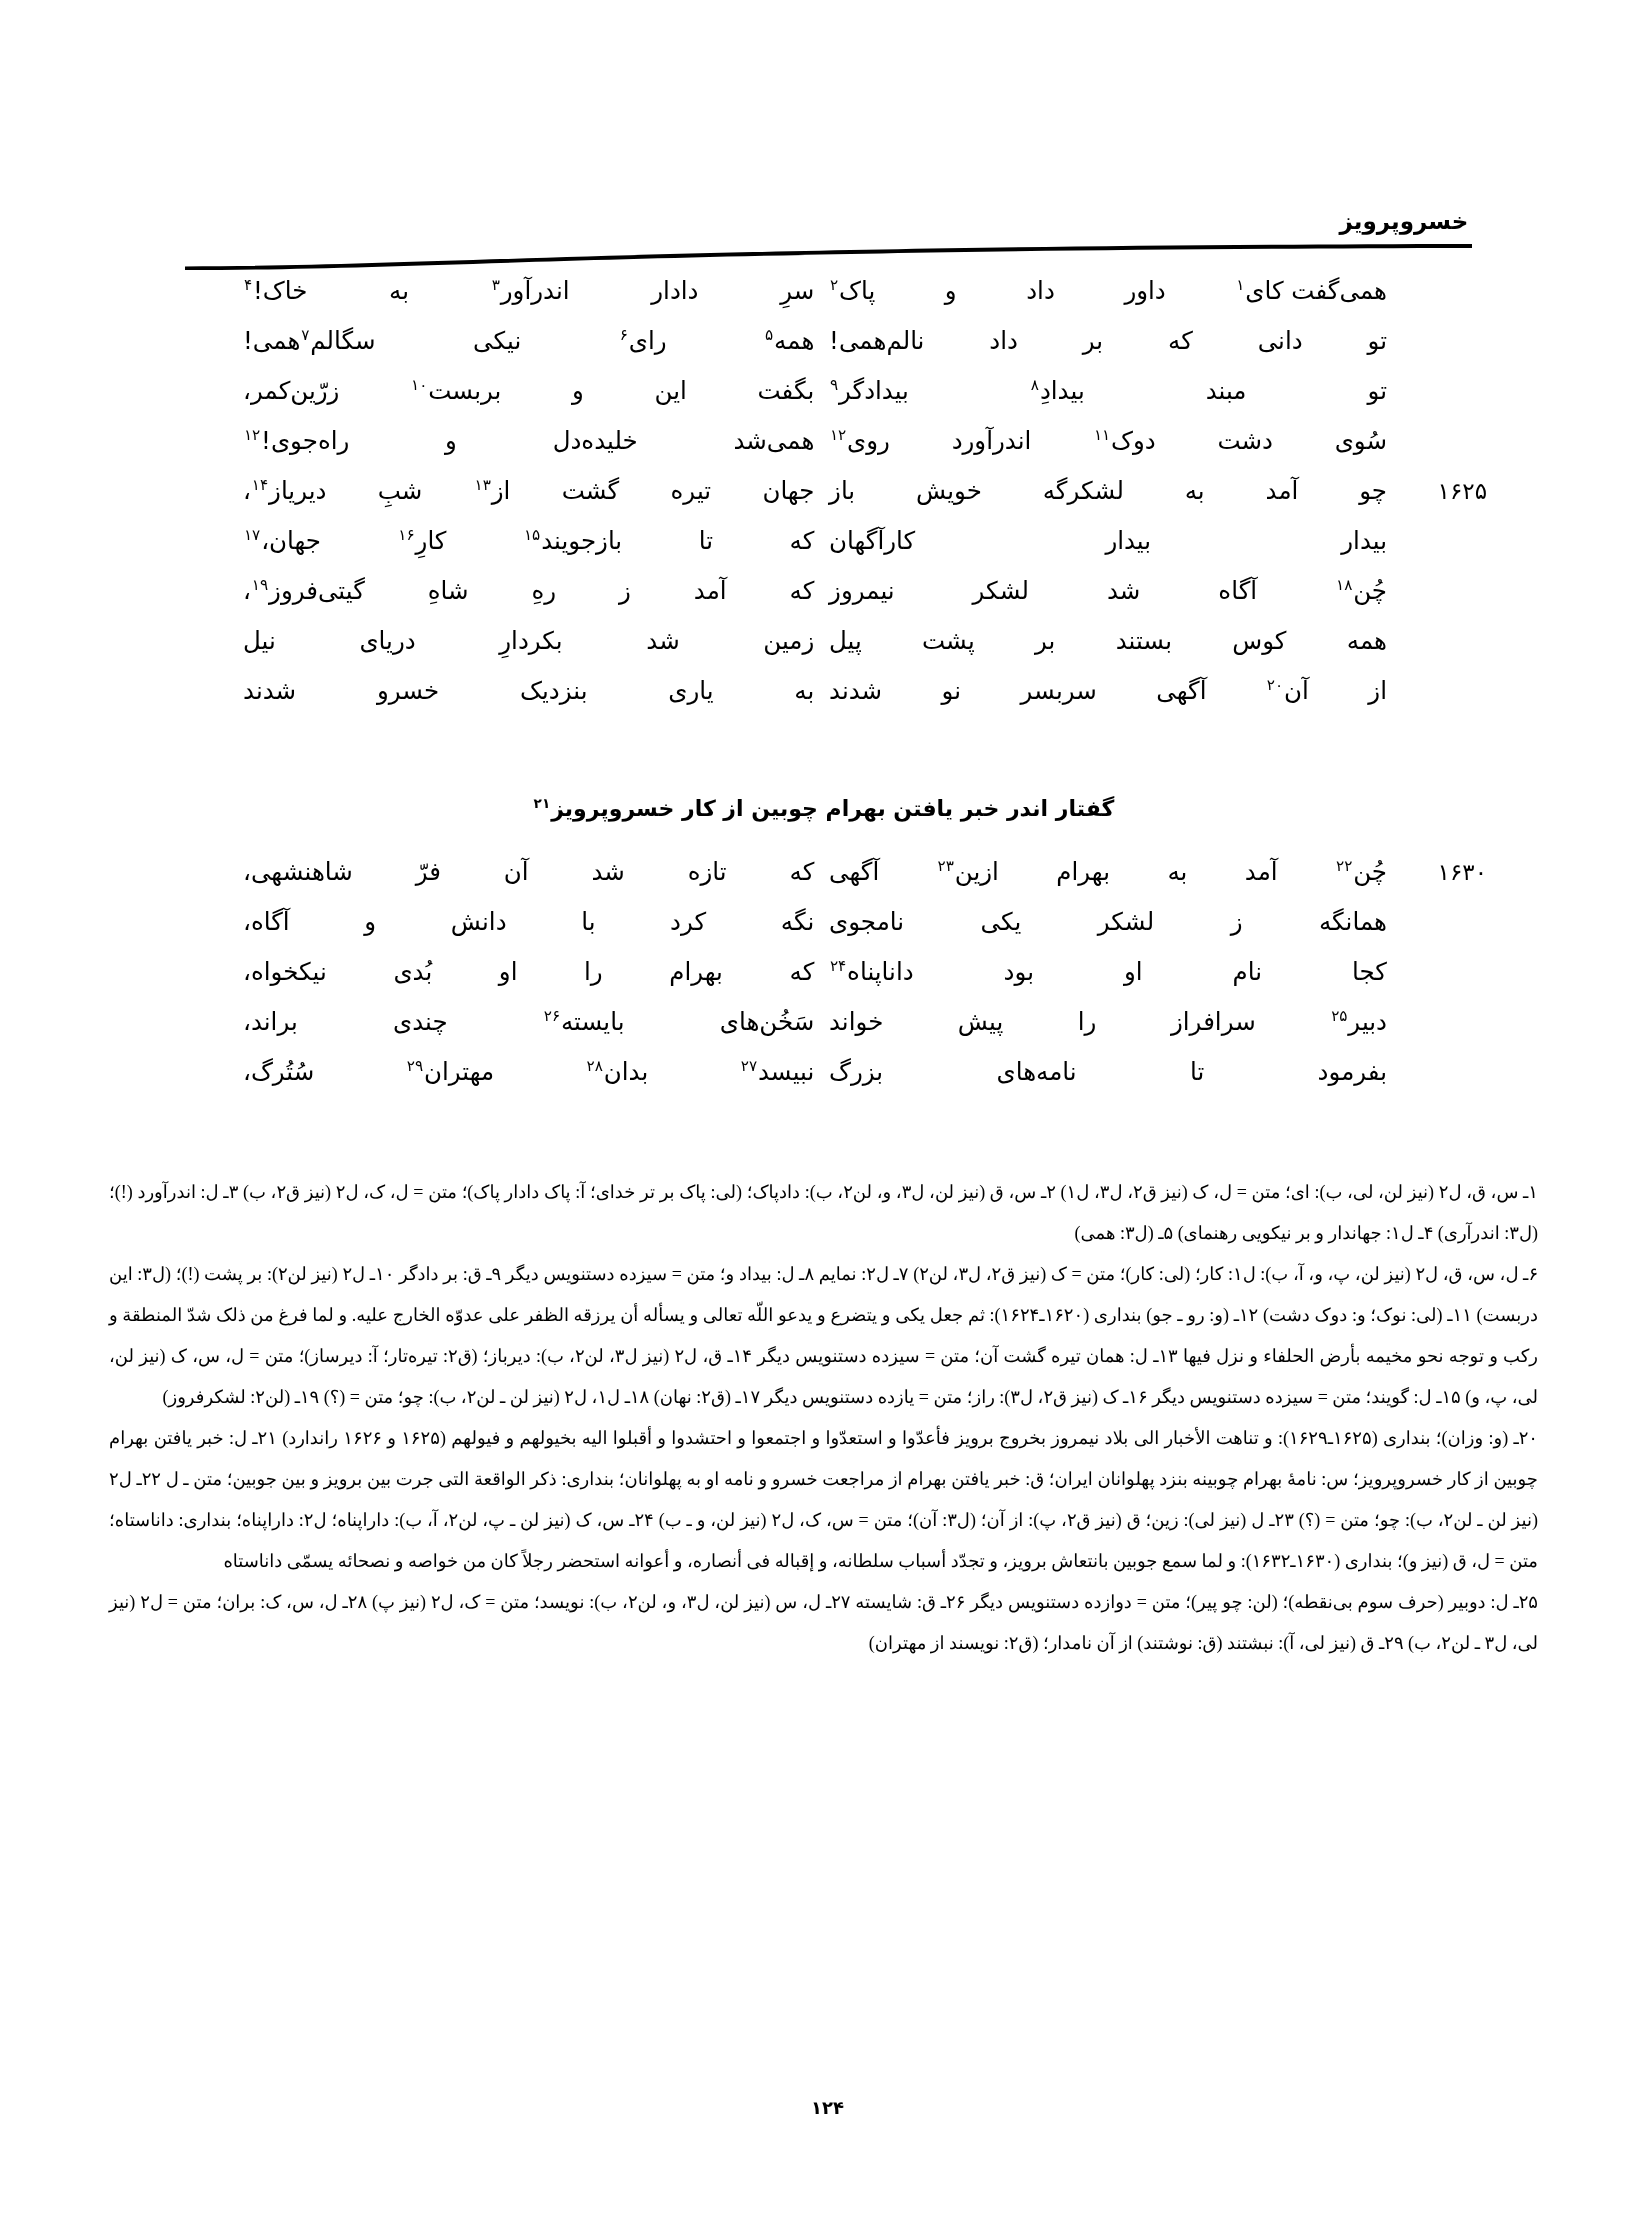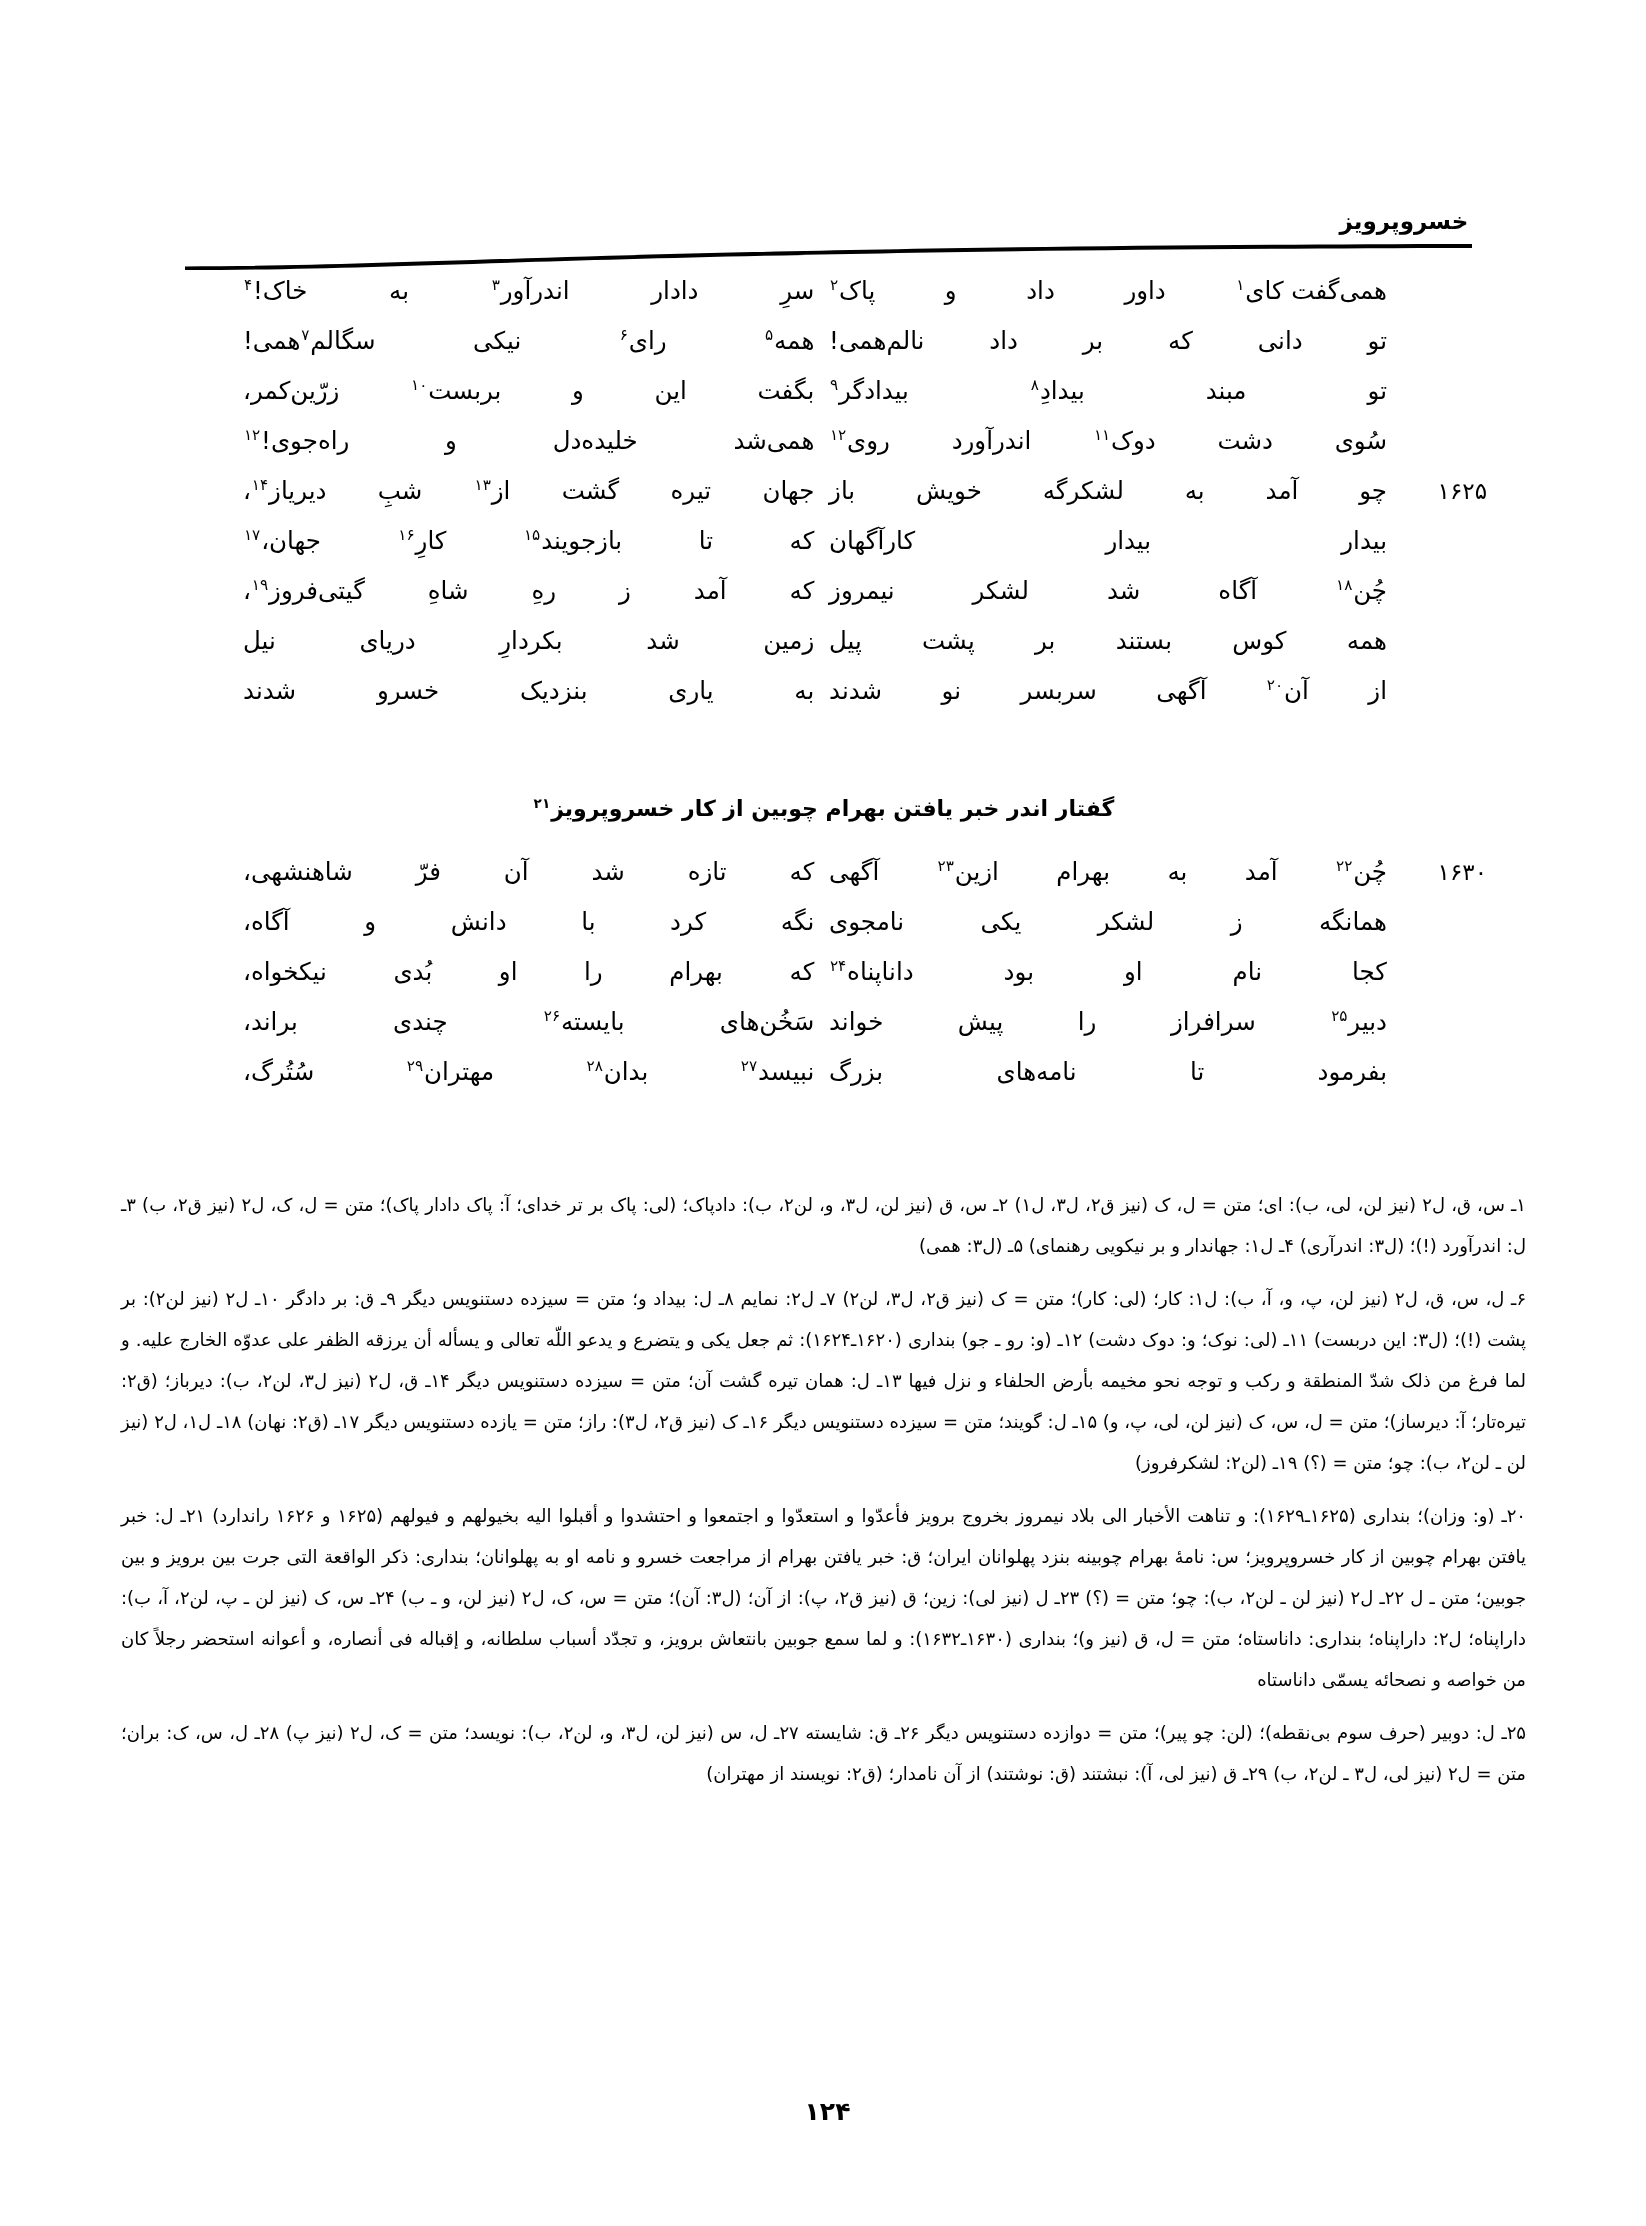--- a/index.html
+++ b/index.html
@@ -124,35 +124,36 @@
     right: 109px;
     top: 1172px;
     font-size: 18px;
     line-height: 41px;
     text-align: justify;
     text-align-last: right;
     direction: rtl;
     font-family: "DejaVu Sans", sans-serif;
   }
   .notes p {
-    margin: 12px;
+    margin: 0;
     padding: 0;
     text-align: justify;
     text-align-last: right;
+    font-family: Liberation Serif, serif;
   }
   .notes .last { text-align-last: right; }
 
   
   .folio {
     position: absolute;
     left: 8px;
     right: 0;
     top: 2097px;
     text-align: center;
-    font-size: 25px;
+    font-size: 18px;
     font-weight: bold;
   }
 </style>
 </head>
 <body>
 
 <div class="page">
 
   <div class="runhead-wrap">
     <div class="runhead">خسروپرویز</div>

